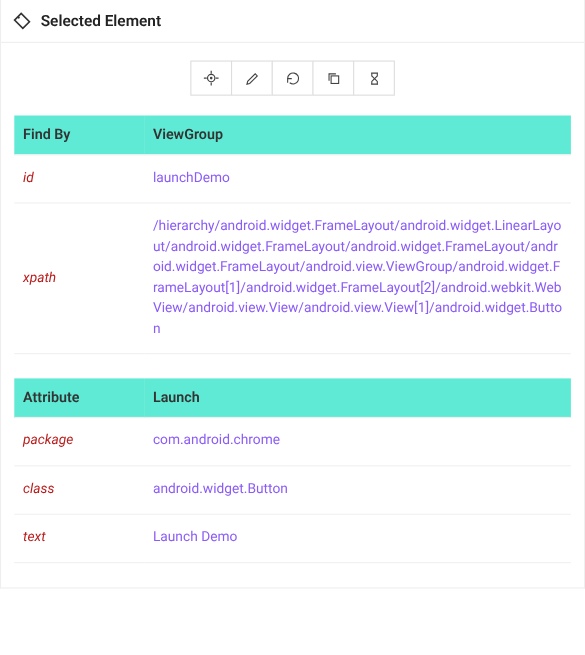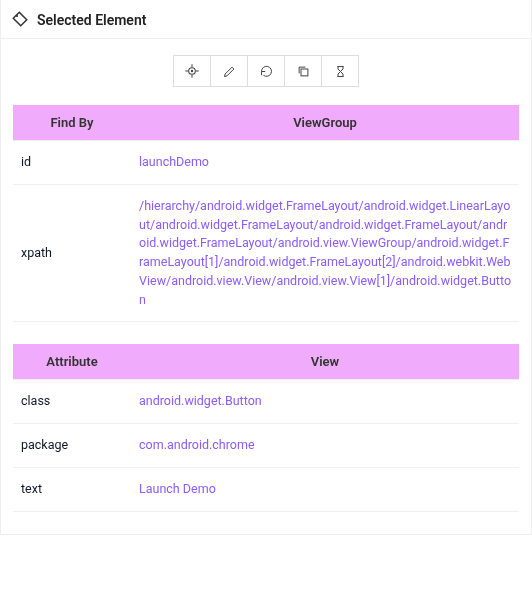--- a/index.html
+++ b/index.html
@@ -53,38 +53,38 @@
     .tb-btn:first-child { margin-left: 0; }
     .tb-btn svg { stroke: #444; fill: none; }
     .table-wrap { padding: 0 12px 0 12px; }
     table {
       width: 100%;
       border-collapse: collapse;
       table-layout: fixed;
       margin-bottom: 22px;
     }
     thead th {
-      text-align: center;
-      background: #f0abfc;
+      text-align: left;
+      background: #5eead4;
       font-weight: 600;
       font-size: 13px;
       color: #333;
       padding: 10px 8px;
       border-bottom: 1px solid #eee;
     }
     tbody td {
       padding: 12px 8px;
       border-bottom: 1px solid #f0f0f0;
       color: #8b5cf6;
       font-size: 12.5px;
       vertical-align: middle;
       word-wrap: break-word;
       line-height: 1.5;
     }
-    tbody td.key-col { color: #0f172a; }
+    tbody td.key-col { color: #b91c1c; font-style: italic; }
     col.c1 { width: 118px; }
   </style>
 </head>
 <body>
 
 <div class="panel">
   <div class="header">
     <span class="tag-icon">
       <svg viewBox="0 0 24 24" width="18" height="18" fill="none" stroke="#333" stroke-width="2">
         <path d="M3 11 L11 3 L21 13 L13 21 Z"></path>
@@ -159,31 +159,31 @@
     </table>
 
     <table>
       <colgroup>
           <col class="c1">
           <col>
         </colgroup>
       <thead>
         <tr>
           <th>Attribute</th>
-          <th>View</th>
+          <th>Launch</th>
         </tr>
       </thead>
       <tbody>
         <tr>
+          <td class="key-col">package</td>
+          <td>com.android.chrome</td>
+        </tr>
+        <tr>
           <td class="key-col">class</td>
           <td>android.widget.Button</td>
-        </tr>
-        <tr>
-          <td class="key-col">package</td>
-          <td>com.android.chrome</td>
         </tr>
         <tr>
           <td class="key-col">text</td>
           <td>Launch Demo</td>
         </tr>
 
       </tbody>
     </table>
   </div>
 </div>

